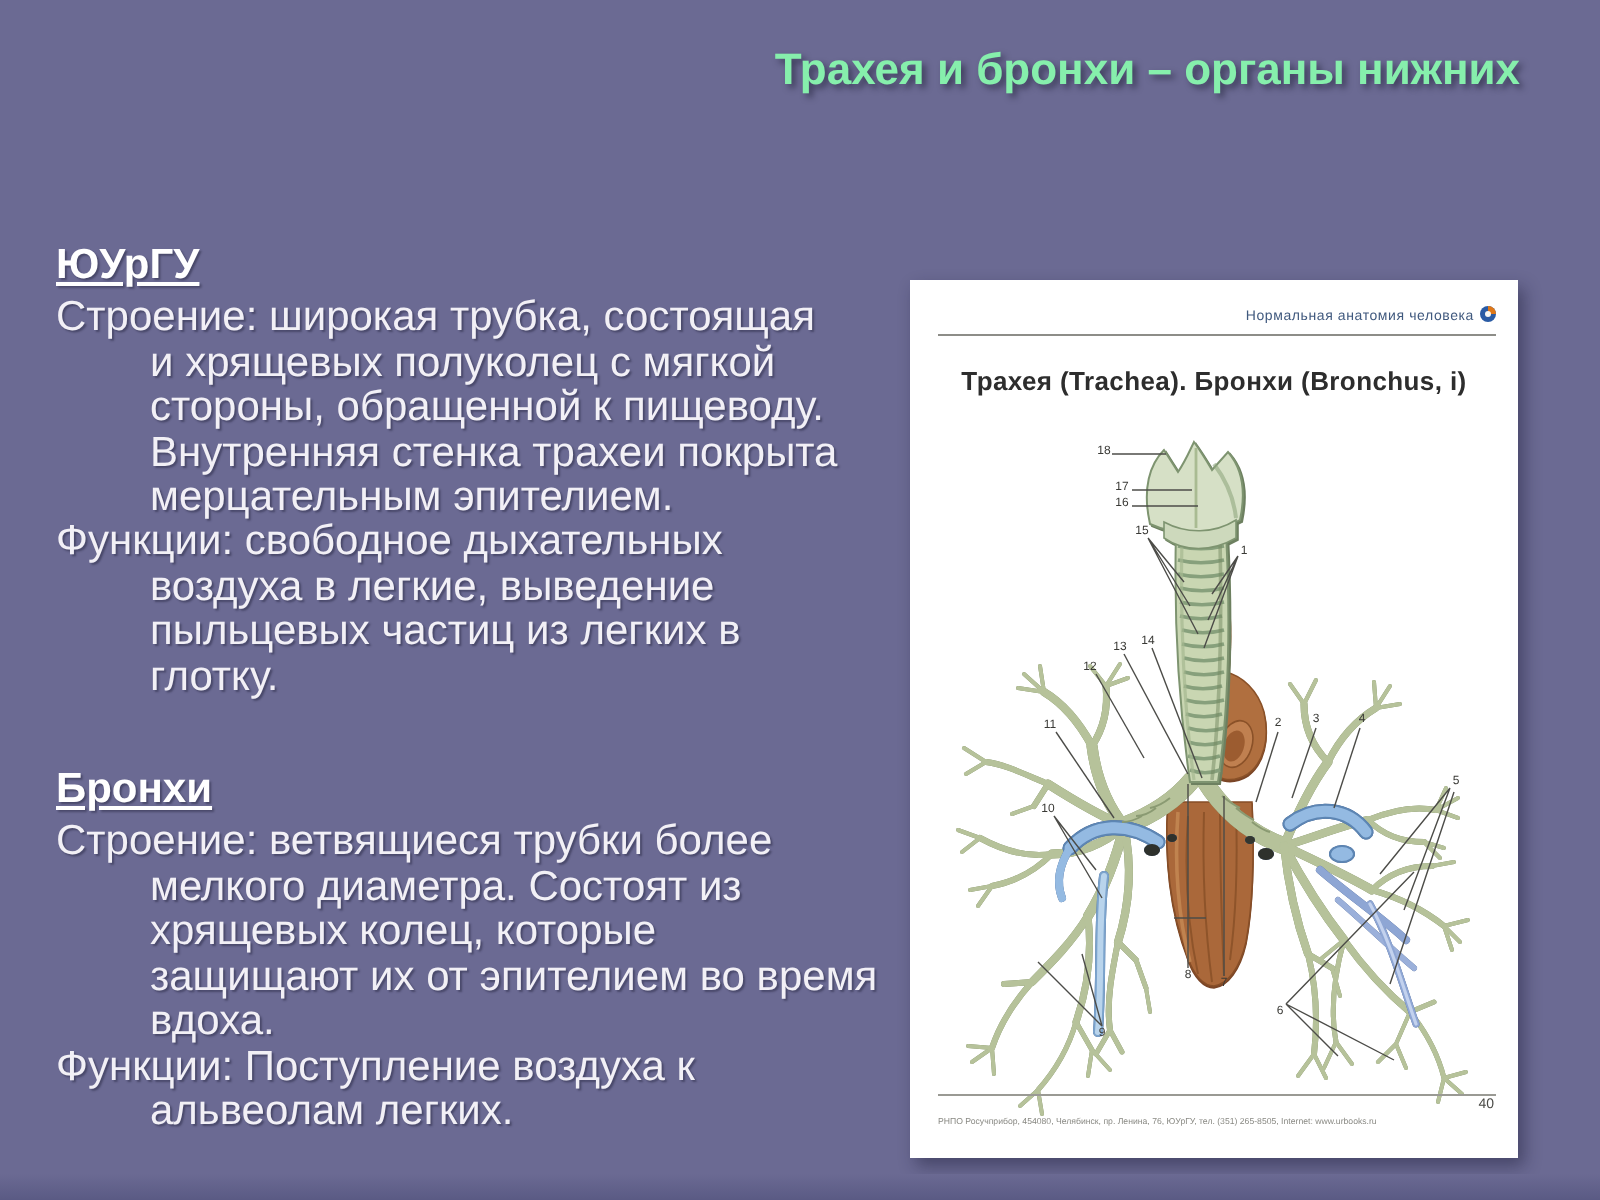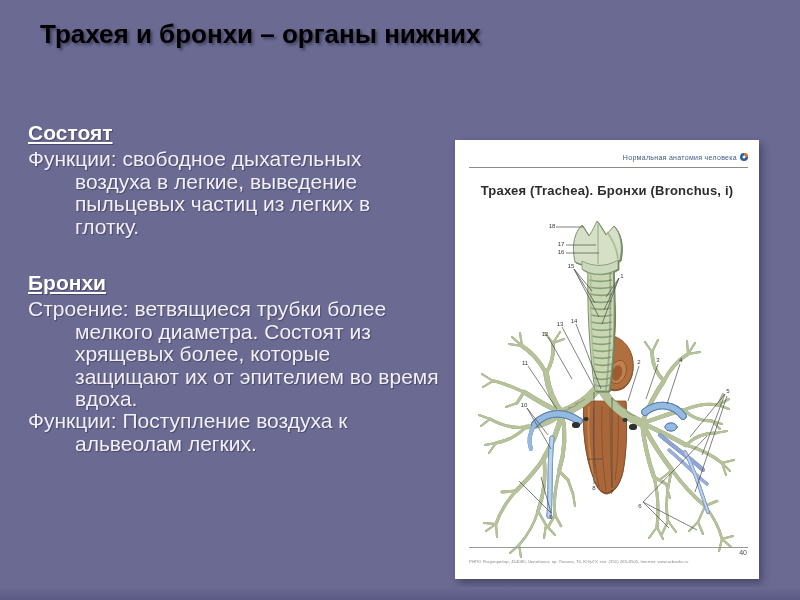--- a/index.html
+++ b/index.html
@@ -1,21 +1,21 @@
 <!DOCTYPE html>
 <html><head>
 <meta charset="utf-8">
 <style>
   html,body{margin:0;padding:0;background:#444;}
   .slide{position:relative;width:800px;height:600px;background:#6b6a93;overflow:hidden;
          font-family:"Liberation Sans",sans-serif;}
   .bottom-shade{position:absolute;left:0;bottom:0;width:800px;height:13px;
           background:linear-gradient(to bottom,#6b6a93,#5a5a84);}
-  .title{position:absolute;top:15px;left:40px;width:720px;margin:0;text-align:left;
-         font-size:26px;font-weight:bold;line-height:39px;color:#000000;
+  .title{position:absolute;top:15px;left:40px;width:720px;margin:0;text-align:right;
+         font-size:22px;font-weight:bold;line-height:39px;color:#86efac;
          text-shadow:2px 2px 3px rgba(25,25,45,.55);}
   .content{position:absolute;left:28px;top:122px;width:424px;color:#f2f0f6;
            font-size:21px;line-height:22.4px;text-shadow:1px 1px 1px rgba(30,30,55,.45);}
   .heading{font-weight:bold;text-decoration:underline;color:#ffffff;margin-bottom:4px;white-space:nowrap;}
   .para{margin:0;}
   .pline{white-space:nowrap;}
   .pline.cont{padding-left:47px;}
   .sec-gap{height:34px;}
   
   .page{position:absolute;left:455px;top:140px;width:304px;height:439px;background:#ffffff;
@@ -36,33 +36,40 @@
   .page-num{position:absolute;top:409px;right:12px;font-size:7px;color:#4a4a46;z-index:3;}
 </style>
 </head>
 <body>
 
 <div class="slide">
 
   <h1 class="title"><span>Трахея и бронхи – органы нижних</span><br></h1>
 
   <div class="content">
-      <div class="heading">Состоят</div>
+      <div class="heading">ЮУрГУ</div>
+      <div class="para">
+        <div class="pline">Строение: широкая трубка, состоящая</div>
+        <div class="pline cont">и хрящевых полуколец с мягкой</div>
+        <div class="pline cont">стороны, обращенной к пищеводу.</div>
+        <div class="pline cont">Внутренняя стенка трахеи покрыта</div>
+        <div class="pline cont">мерцательным эпителием.</div>
+      </div>
       <div class="para">
         <div class="pline">Функции: свободное дыхательных</div>
         <div class="pline cont">воздуха в легкие, выведение</div>
         <div class="pline cont">пыльцевых частиц из легких в</div>
         <div class="pline cont">глотку.</div>
       </div>
       <div class="sec-gap"></div>
       <div class="heading">Бронхи</div>
       <div class="para">
         <div class="pline">Строение: ветвящиеся трубки более</div>
         <div class="pline cont">мелкого диаметра. Состоят из</div>
-        <div class="pline cont">хрящевых более, которые</div>
+        <div class="pline cont">хрящевых колец, которые</div>
         <div class="pline cont">защищают их от эпителием во время</div>
         <div class="pline cont">вдоха.</div>
       </div>
       <div class="para">
         <div class="pline">Функции: Поступление воздуха к</div>
         <div class="pline cont">альвеолам легких.</div>
       </div>
       <div class="sec-gap"></div>
     </div>
 

